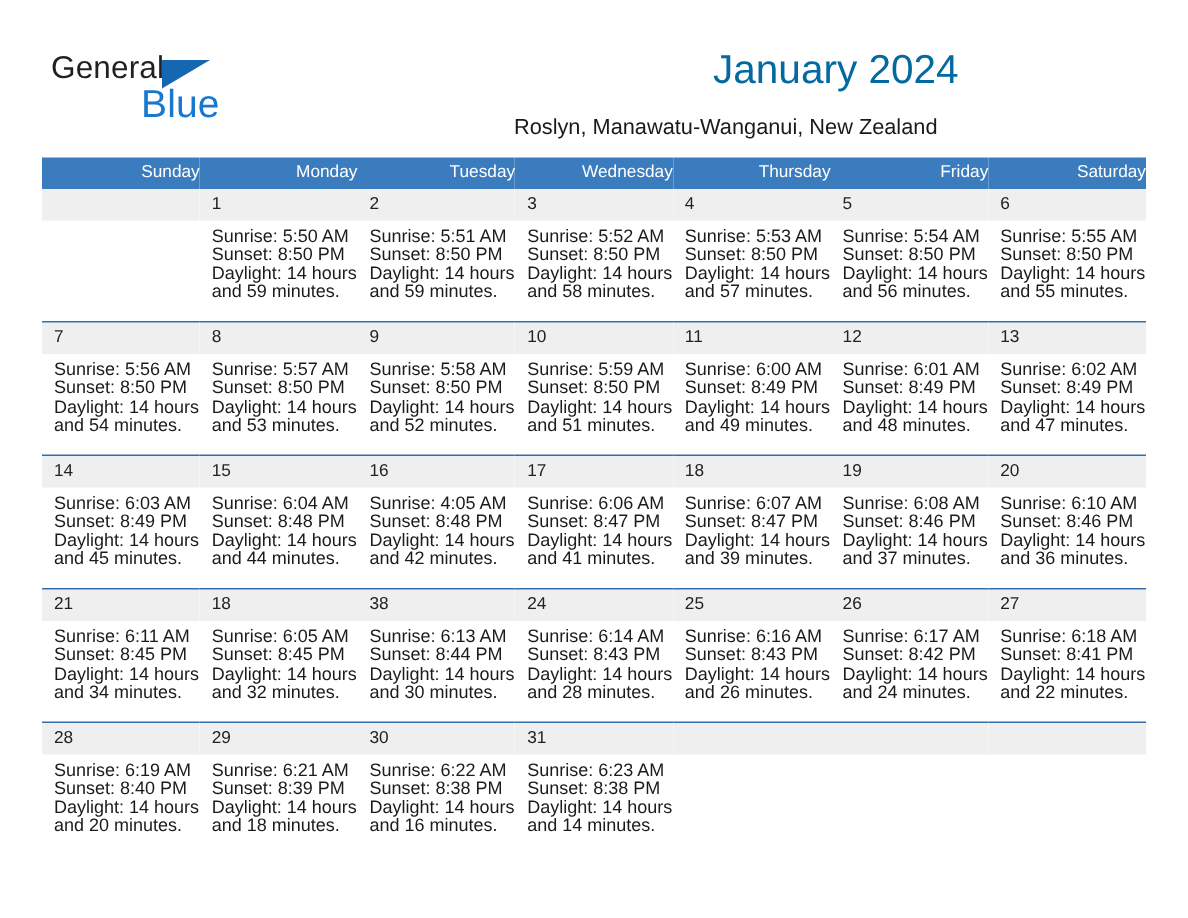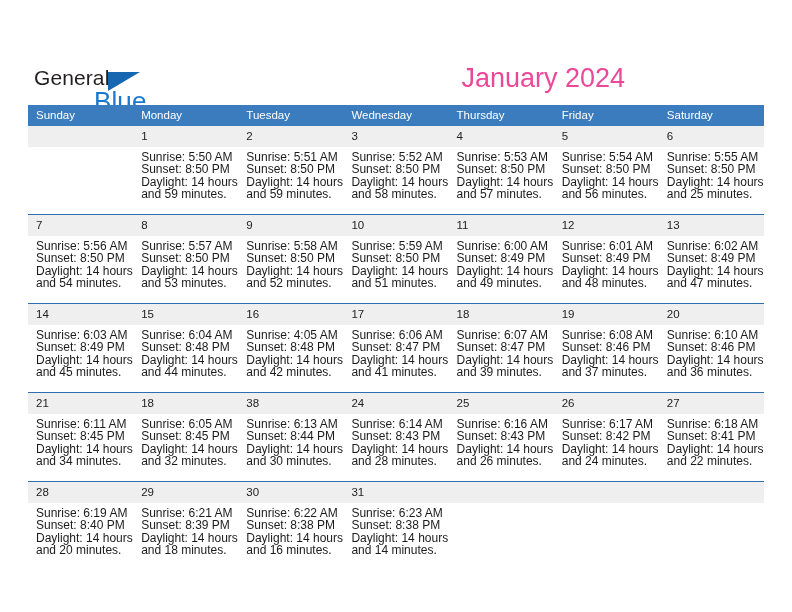--- a/index.html
+++ b/index.html
@@ -21,21 +21,20 @@
     box-sizing: border-box;
   }
 
   
   .header {
     position: absolute;
     left: 0;
     top: 0;
     width: 664px;
     height: 104px;
-    margin-top: 32px;
   }
   .logo {
     position: absolute;
     left: 34px;
     top: 34px;
     width: 160px;
     height: 54px;
   }
   .logo-general {
     position: absolute;
@@ -60,24 +59,24 @@
     left: 60px;
     top: 23px;
     font-size: 26px;
     letter-spacing: .1px;
     color: #1878cf;
     line-height: 24px;
   }
 
   .title {
     position: absolute;
-    right: 39px;
+    right: 25px;
     top: 30px;
     font-size: 27px;
-    color: #ec4899;
+    color: #0369a1;
     text-align: left;
     line-height: 32px;
     white-space: nowrap;
   }
   .subtitle {
     position: absolute;
     right: 39px;
     top: 76px;
     font-size: 14.5px;
     color: #1a1a1a;
@@ -93,21 +92,21 @@
     top: 105px;
     width: 736px;
     border-collapse: collapse;
     table-layout: fixed;
   }
   .calendar th {
     background: #3a7cbe;
     color: #ffffff;
     font-size: 11.5px;
     font-weight: normal;
-    text-align: left;
+    text-align: right;
     padding: 4px 0 4px 8px;
     height: 13px;
     line-height: 13px;
   }
   .calendar td {
     vertical-align: top;
     padding: 0;
     width: 105.14px;
   }
   .week-row > td {
@@ -233,21 +232,21 @@
               </div>
             </div>
           </td>
           <td>
             <div class="cell">
               <div class="daynum">6</div>
               <div class="details">
                 <div>Sunrise: 5:55 AM</div>
                 <div>Sunset: 8:50 PM</div>
                 <div>Daylight: 14 hours</div>
-                <div>and 25 minutes.</div>
+                <div>and 55 minutes.</div>
               </div>
             </div>
           </td>
         </tr>
         <tr class="week-row">
           <td>
             <div class="cell">
               <div class="daynum">7</div>
               <div class="details">
                 <div>Sunrise: 5:56 AM</div>

